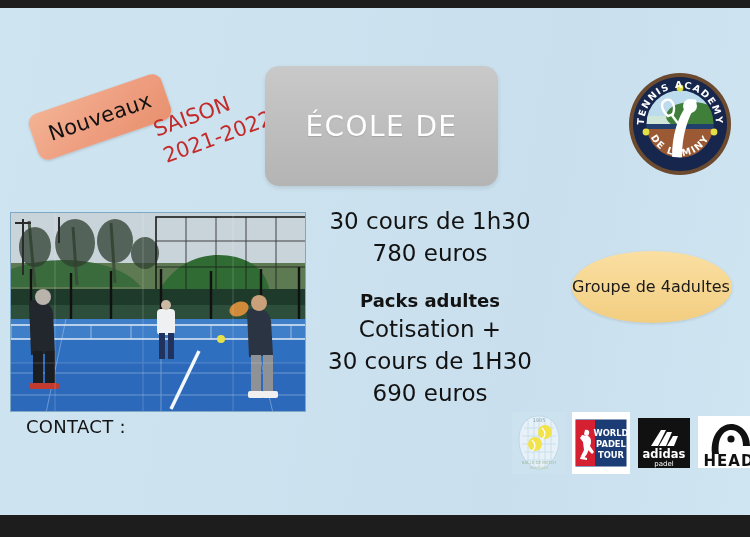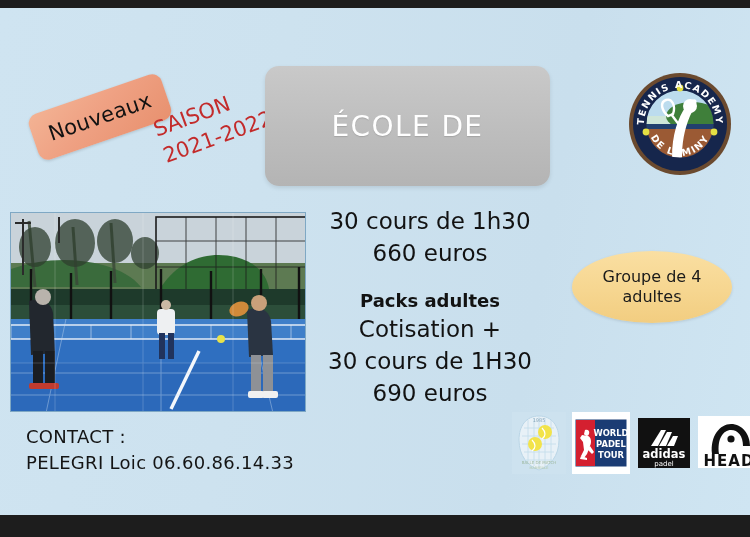--- a/index.html
+++ b/index.html
@@ -61,21 +61,21 @@
     font-size:21px;
     line-height:1.32;
     white-space:nowrap;
     text-align:left;
   }
 
   
   #title-box {
     position:absolute;
     left:265px; top:58px;
-    width:285px; height:120px;
+    width:233px; height:120px;
     background:linear-gradient(180deg,#c9c9c9 0%,#bdbdbd 55%,#b4b4b4 100%);
     border-radius:14px;
     box-shadow:0 2px 4px rgba(0,0,0,0.10);
     display:flex; flex-direction:row;
     align-items:center; justify-content:center;
   }
   #title-box .tline {
     color:#ffffff;
     font-family:"DejaVu Sans", sans-serif;
     font-size:28px;
@@ -125,34 +125,34 @@
   .offer-gap { height:20px; }
 
   
   #groupe-oval {
     position:absolute;
     left:572px; top:243px;
     width:160px; height:72px;
     background:linear-gradient(180deg,#fadfa2 0%,#f6d690 55%,#f2cd80 100%);
     border-radius:50%;
     box-shadow:0 1px 3px rgba(0,0,0,0.12);
-    display:flex; flex-direction:column;
-    align-items:center; justify-content:center;
+    display:flex; flex-direction:row;
+    align-items:center; 
   }
   #groupe-oval div {
     font-family:"DejaVu Sans", sans-serif;
     font-size:16px;
     color:#1a1a1a;
     line-height:1.28;
   }
 
   
   #contact-block {
     position:absolute;
-    left:26px; top:416px;
+    left:26px; top:406px;
     text-align:left;
   }
   #contact-block .cline {
     font-family:"DejaVu Sans", sans-serif;
     font-size:18px;
     color:#141414;
     line-height:1.45;
     letter-spacing:.3px;
     white-space:nowrap;
   }
@@ -322,36 +322,35 @@
           <line x1="44" y1="0" x2="44" y2="200"></line>
           <line x1="132" y1="0" x2="132" y2="200"></line>
           <line x1="222" y1="0" x2="222" y2="200"></line>
           <line x1="0" y1="150" x2="296" y2="150"></line>
         </g>
       </svg>
     </div>
 
     <div id="offer-block">
       <div class="offer-line">30 cours de 1h30</div>
-      <div class="offer-line">660 euros</div>
+      <div class="offer-line">780 euros</div>
       <div class="offer-gap"></div>
       <div class="offer-heading">Packs adultes</div>
       <div class="offer-line">Cotisation +</div>
       <div class="offer-line">30 cours de 1H30</div>
       <div class="offer-line">690 euros</div>
     </div>
 
     <div id="groupe-oval">
       <div>Groupe de 4</div>
       <div>adultes</div>
     </div>
 
     <div id="contact-block">
       <div class="cline">CONTACT :</div>
-      <div class="cline">PELEGRI Loic 06.60.86.14.33</div>
     </div>
 
     <div id="sponsor-strip">
 
       <div class="sponsor">
         <svg width="54" height="62" viewBox="0 0 54 62">
           <rect x="0" y="0" width="54" height="62" fill="#cde2ef"></rect>
           <path d="M 27,4 C 40,4 47,14 47,28 C 47,44 38,54 27,58 C 16,54 7,44 7,28 C 7,14 14,4 27,4 Z" fill="#ffffff" opacity=".55" stroke="#a9cade" stroke-width="1"></path>
           <g stroke="#bcd9e8" stroke-width=".8" opacity=".9">
             <line x1="12" y1="16" x2="42" y2="16"></line>

